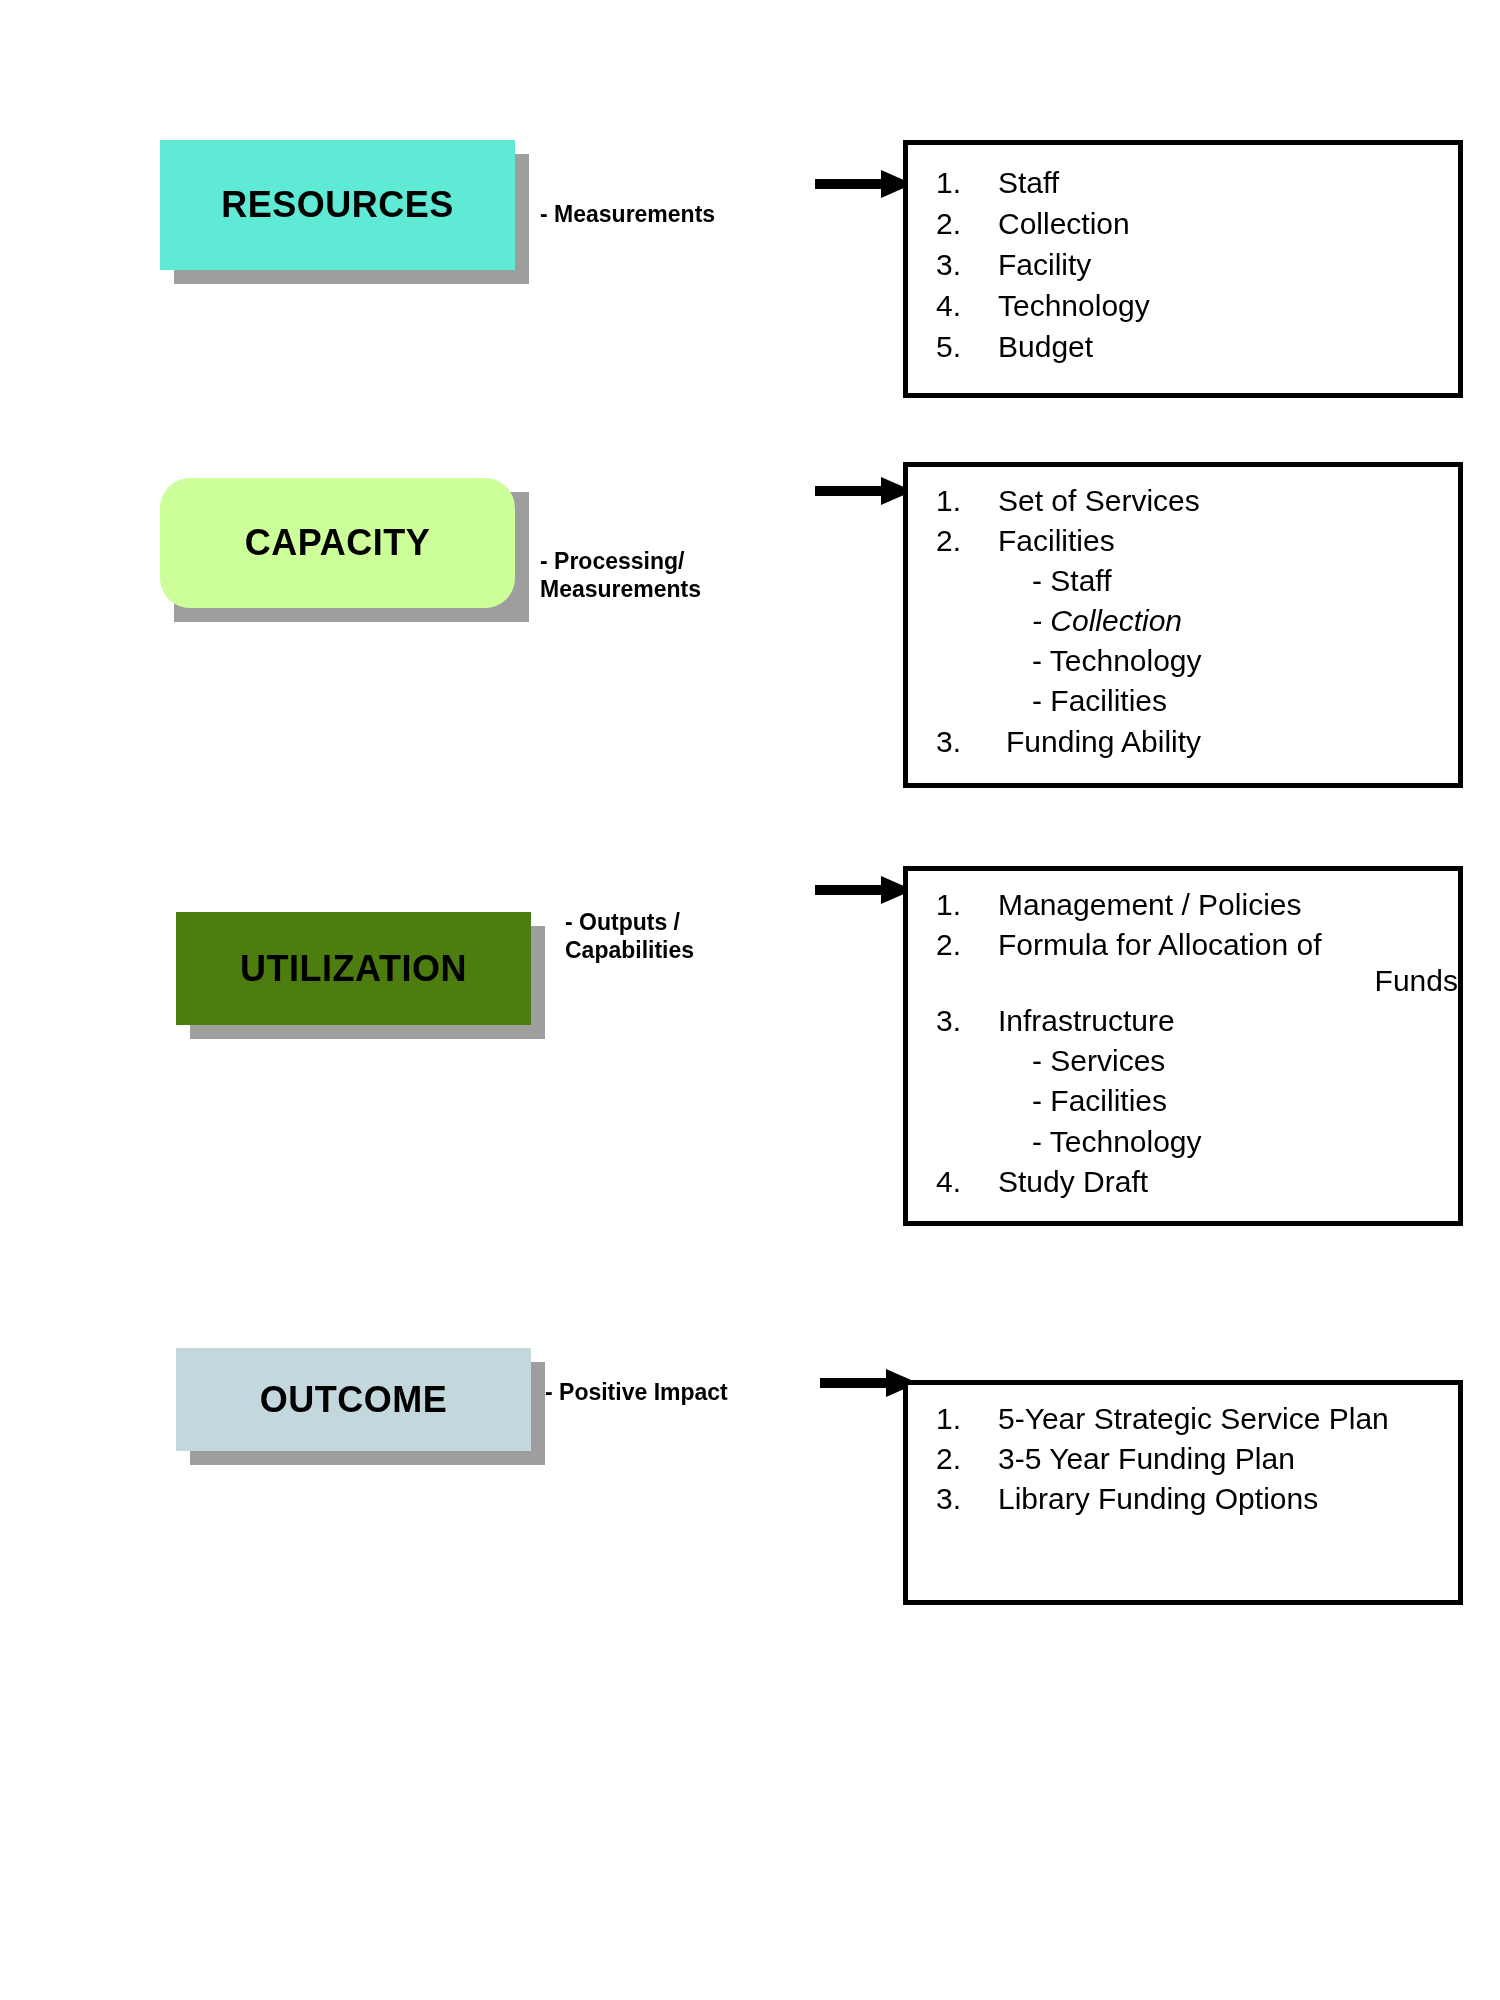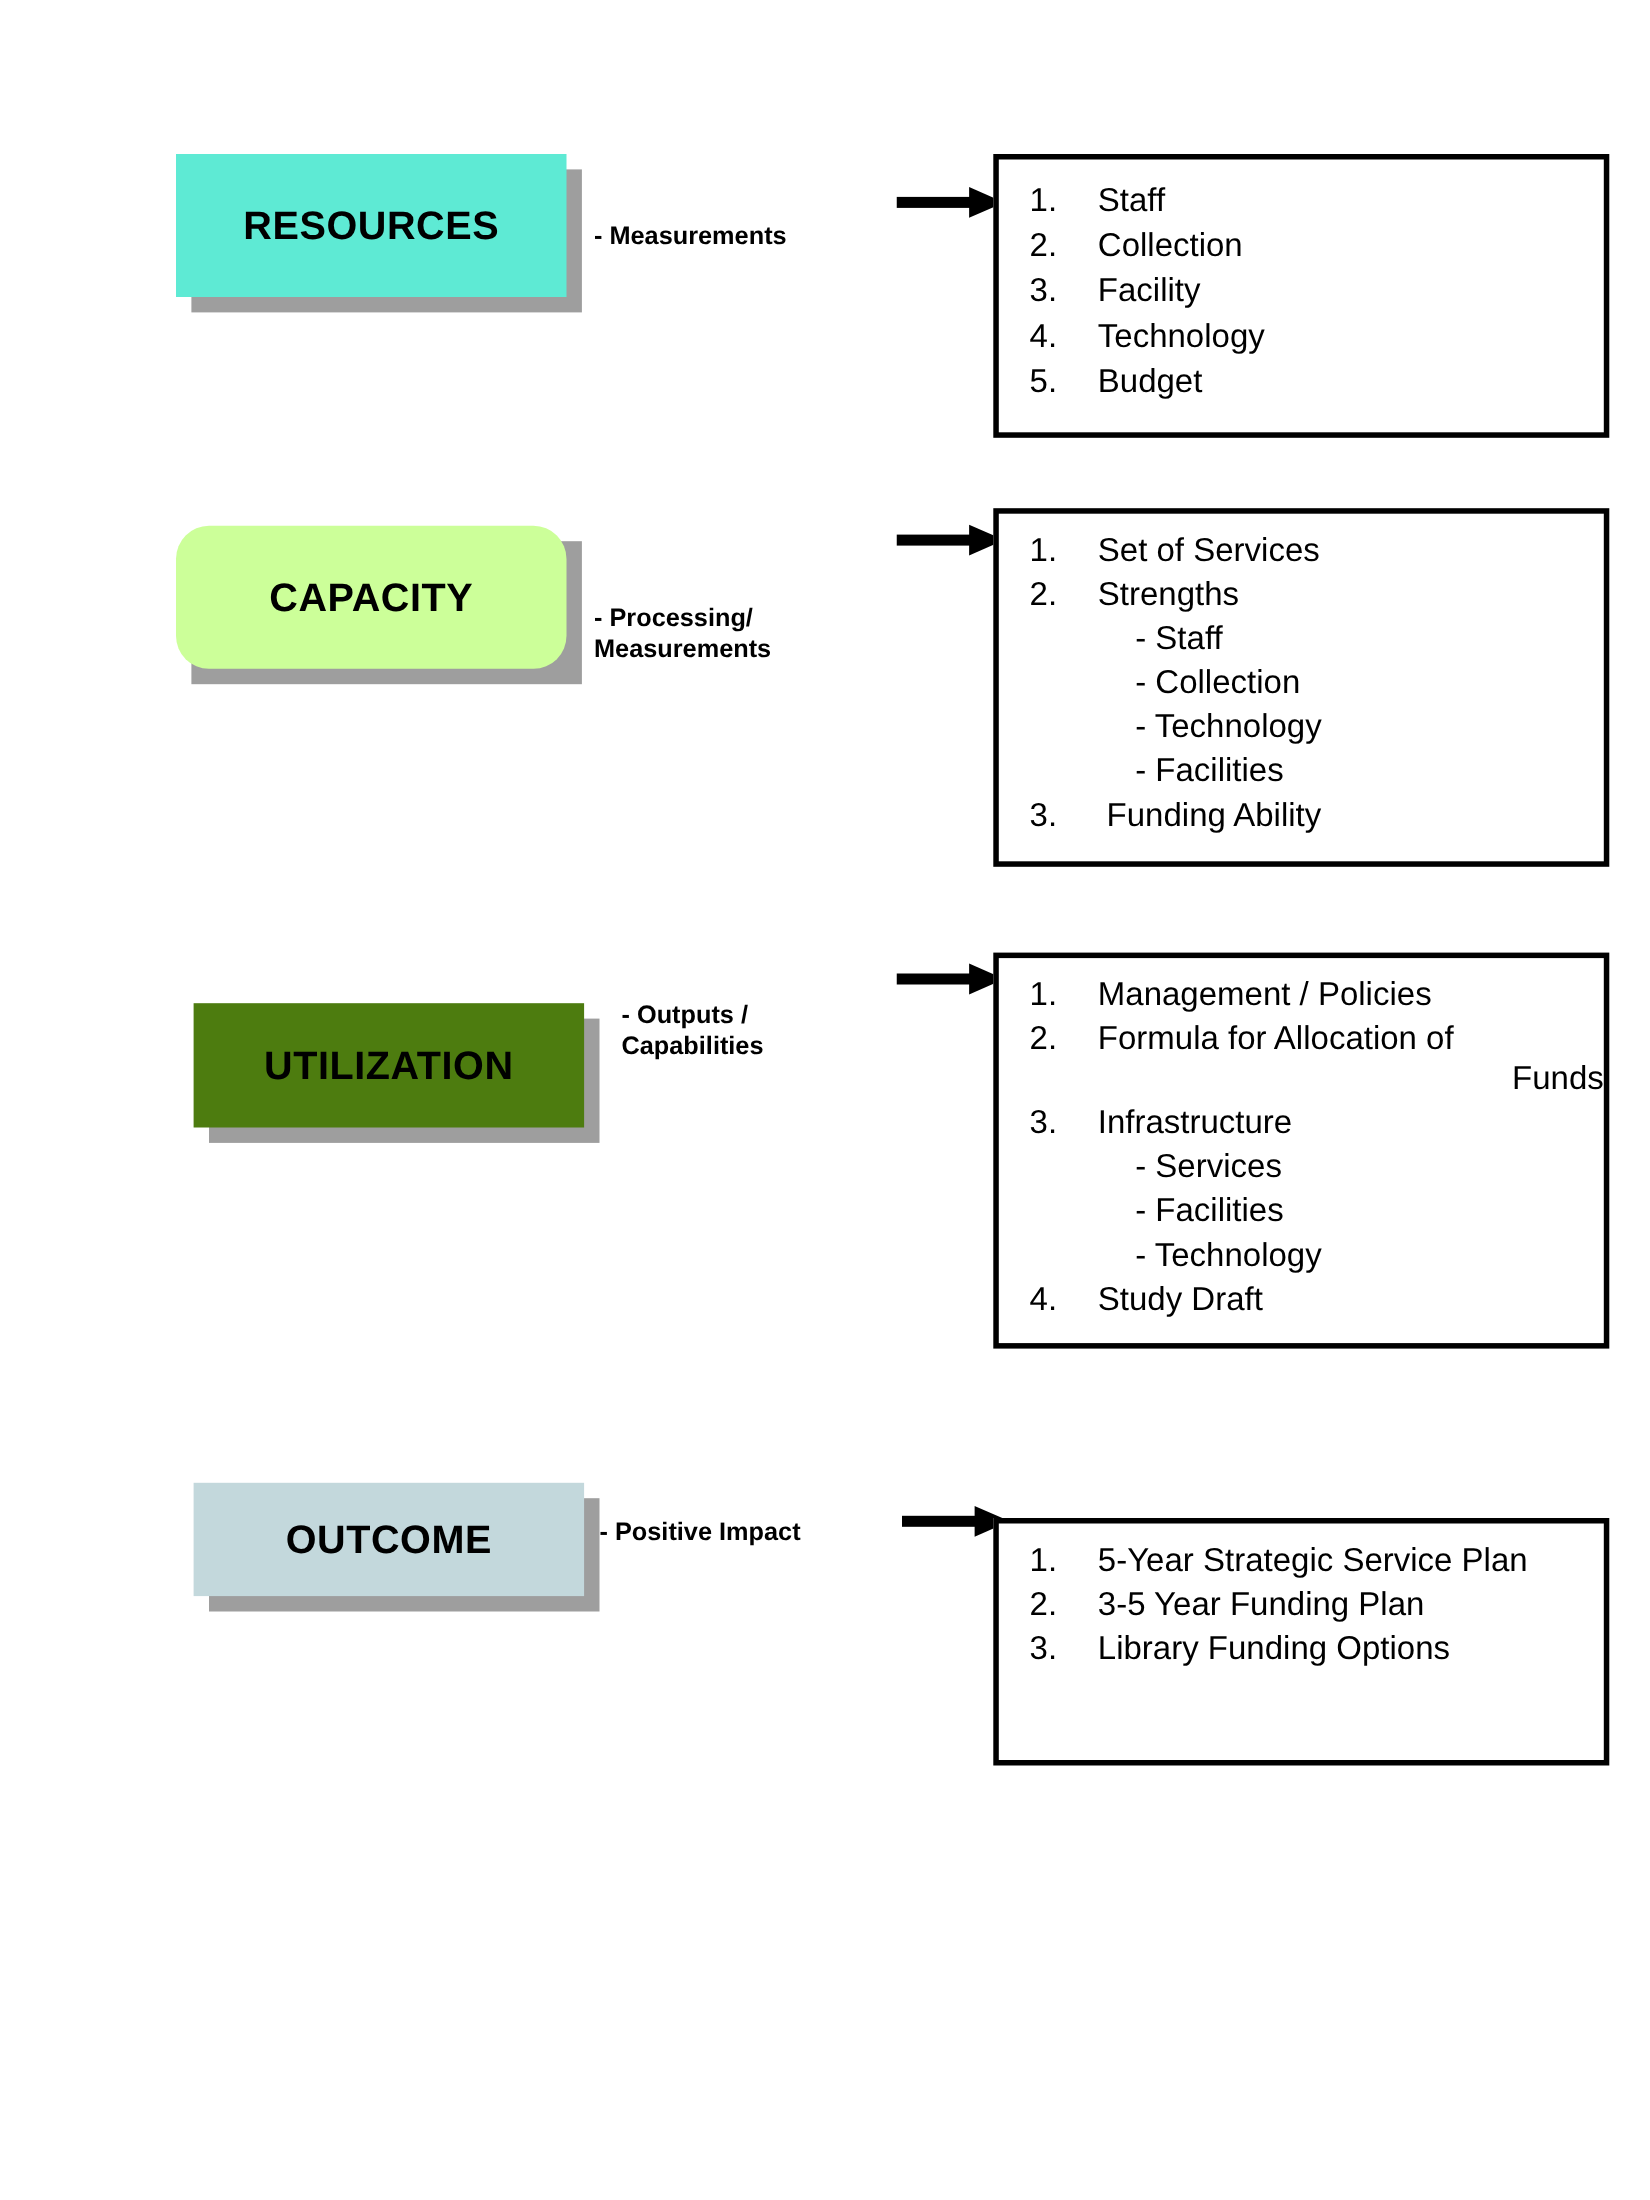--- a/index.html
+++ b/index.html
@@ -153,26 +153,26 @@
 </div>
 
 <div class="detail-box" style="left:903px; top:462px; width:560px; height:326px;">
   <ul class="detail-list" style="padding:18px 0 0 28px;">
     <li class="detail-item" style="margin-bottom:8px;">
       <span class="detail-num">1.</span>
       <span class="detail-text">Set of Services</span>
     </li>
     <li class="detail-item" style="margin-bottom:8px;">
       <span class="detail-num">2.</span>
-      <span class="detail-text">Strengths</span>
+      <span class="detail-text">Facilities</span>
     </li>
     <li class="detail-item sub" style="margin-bottom:8px;">
       <span class="detail-text">- Staff</span>
     </li>
-    <li class="detail-item sub" style="margin-bottom:8px;">
+    <li class="detail-item sub" style="margin-bottom:8px;font-style:italic;">
       <span class="detail-text">- Collection</span>
     </li>
     <li class="detail-item sub" style="margin-bottom:8px;">
       <span class="detail-text">- Technology</span>
     </li>
     <li class="detail-item sub" style="margin-bottom:8px;">
       <span class="detail-text">- Facilities</span>
     </li>
     <li class="detail-item">
       <span class="detail-num">3.</span>

